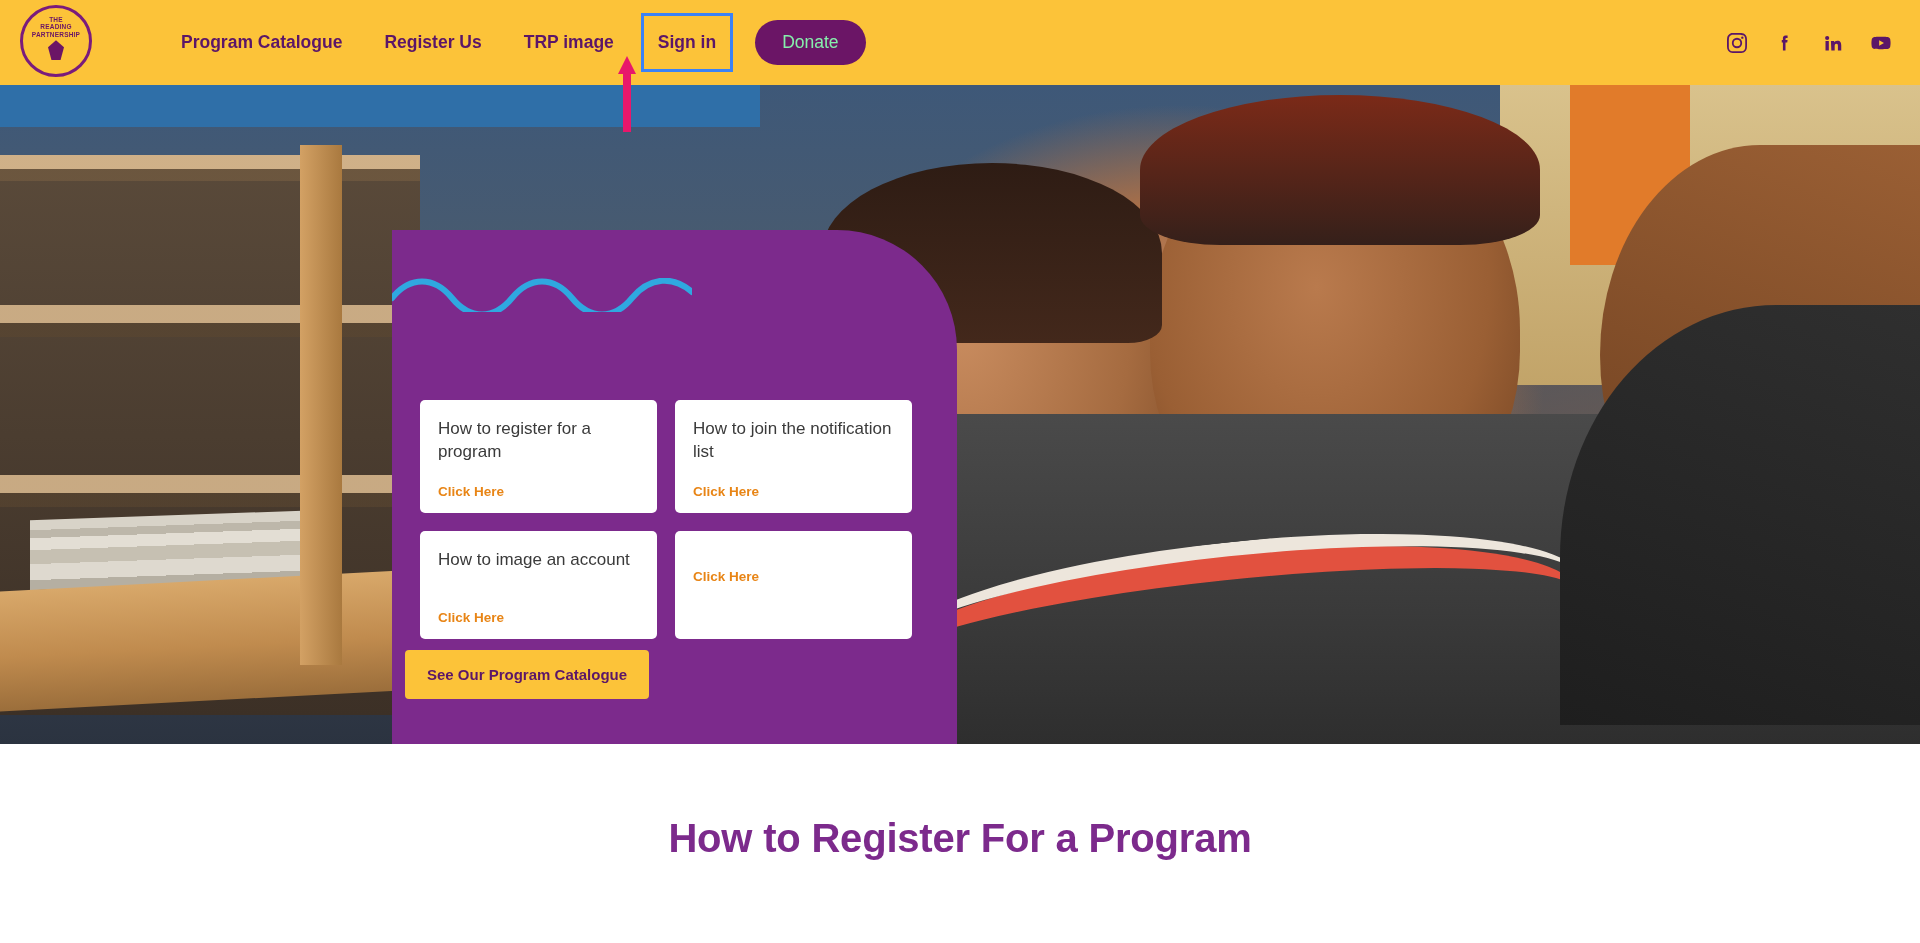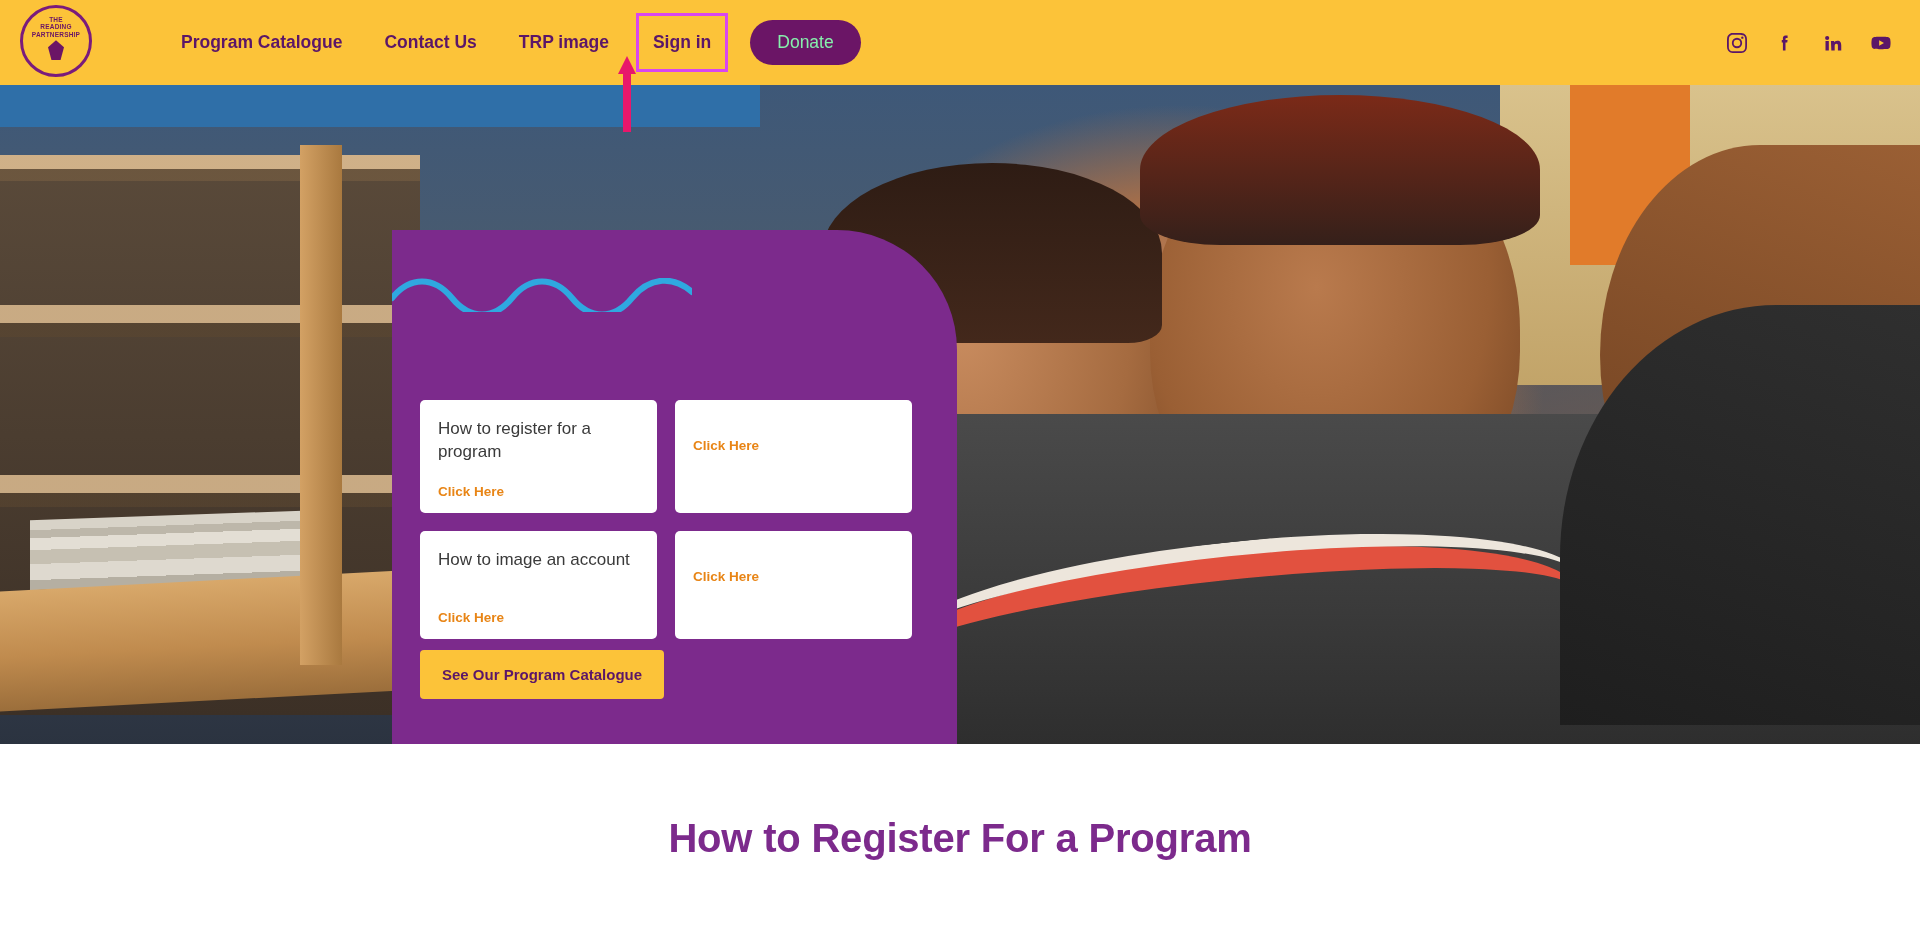--- a/index.html
+++ b/index.html
@@ -62,21 +62,21 @@
   .nav-link {
     font-size: 17.5px;
     font-weight: bold;
     color: #5B1668;
     text-decoration: none;
     padding: 0 21px;
     white-space: nowrap;
     cursor: pointer;
   }
   .nav-link.highlighted {
-    border: 3px solid #d946ef;
+    border: 3px solid #3b82f6;
     padding: 16px 14px;
     margin: 0 6px;
     background: rgba(255,255,255,0.0);
   }
   .donate-btn {
     background: #6B1566;
     color: #86efac;
     font-size: 17.5px;
     font-weight: normal;
     border: none;
@@ -353,21 +353,21 @@
     font-size: 13.5px;
     font-weight: bold;
     color: #E88516;
     margin-top: 20px;
     text-decoration: none;
     cursor: pointer;
   }
 
   .catalogue-btn {
     position: absolute;
-    left: 28px; top: 420px;
+    left: 13px; top: 420px;
     background: #FCC339;
     color: #5B1668;
     font-size: 15px;
     font-weight: bold;
     border: none;
     border-radius: 4px;
     padding: 16px 22px;
     cursor: pointer;
     font-family: "Liberation Sans", sans-serif;
   }
@@ -402,21 +402,21 @@
     <div class="logo-text">
       <div>THE</div>
       <div>READING</div>
       <div>PARTNERSHIP</div>
     </div>
     <div class="logo-mark"></div>
   </div>
 
   <nav class="nav">
     <a class="nav-link" href="#">Program Catalogue</a>
-    <a class="nav-link" href="#">Contact Us</a>
+    <a class="nav-link" href="#">Register Us</a>
     <a class="nav-link" href="#">TRP image</a>
     <a class="nav-link highlighted" href="#">Sign in</a>
     <button class="donate-btn">Donate</button>
   </nav>
 
   <div class="socials">
     <span class="social-icon">
       <svg viewBox="0 0 24 24">
           <path d="M12 2.2c3.2 0 3.6 0 4.9.07 1.2.06 1.8.25 2.2.42.6.22 1 .48 1.4.9.4.4.7.8.9 1.4.2.4.4 1 .4 2.2.1 1.3.1 1.7.1 4.9s0 3.6-.1 4.9c0 1.2-.2 1.8-.4 2.2-.2.6-.5 1-.9 1.4-.4.4-.8.7-1.4.9-.4.2-1 .4-2.2.4-1.3.1-1.7.1-4.9.1s-3.6 0-4.9-.1c-1.2 0-1.8-.2-2.2-.4-.6-.2-1-.5-1.4-.9-.4-.4-.7-.8-.9-1.4-.2-.4-.4-1-.4-2.2C2.2 15.6 2.2 15.2 2.2 12s0-3.6.1-4.9c0-1.2.2-1.8.4-2.2.2-.6.5-1 .9-1.4.4-.4.8-.7 1.4-.9.4-.2 1-.4 2.2-.4C8.4 2.2 8.8 2.2 12 2.2m0-2.2C8.7 0 8.3 0 7 .1 5.7.1 4.8.3 4.1.6c-.8.3-1.4.7-2 1.4-.7.6-1.1 1.2-1.4 2-.3.7-.5 1.6-.6 2.9C0 8.3 0 8.7 0 12s0 3.7.1 5c.1 1.3.3 2.2.6 2.9.3.8.7 1.4 1.4 2 .6.7 1.2 1.1 2 1.4.7.3 1.6.5 2.9.6 1.3.1 1.7.1 5 .1s3.7 0 5-.1c1.3-.1 2.2-.3 2.9-.6.8-.3 1.4-.7 2-1.4.7-.6 1.1-1.2 1.4-2 .3-.7.5-1.6.6-2.9.1-1.3.1-1.7.1-5s0-3.7-.1-5c-.1-1.3-.3-2.2-.6-2.9-.3-.8-.7-1.4-1.4-2-.6-.7-1.2-1.1-2-1.4-.7-.3-1.6-.5-2.9-.6C15.7 0 15.3 0 12 0z"></path>
           <path d="M12 5.8A6.2 6.2 0 1 0 18.2 12 6.2 6.2 0 0 0 12 5.8zm0 10.2A4 4 0 1 1 16 12a4 4 0 0 1-4 4z"></path>
@@ -474,20 +474,21 @@
         </svg>
       </div>
 
 
       <div class="cards">
         <div class="card">
           <div class="card-title">How to register for a program</div>
           <a class="card-link" href="#">Click Here</a>
         </div>
         <div class="card">
+          <div class="card-title">How to join the notification list</div>
           <a class="card-link" href="#">Click Here</a>
         </div>
         <div class="card">
           <div class="card-title">How to image an account</div>
           <a class="card-link" href="#">Click Here</a>
         </div>
         <div class="card">
           <a class="card-link" href="#">Click Here</a>
         </div>
       </div>

